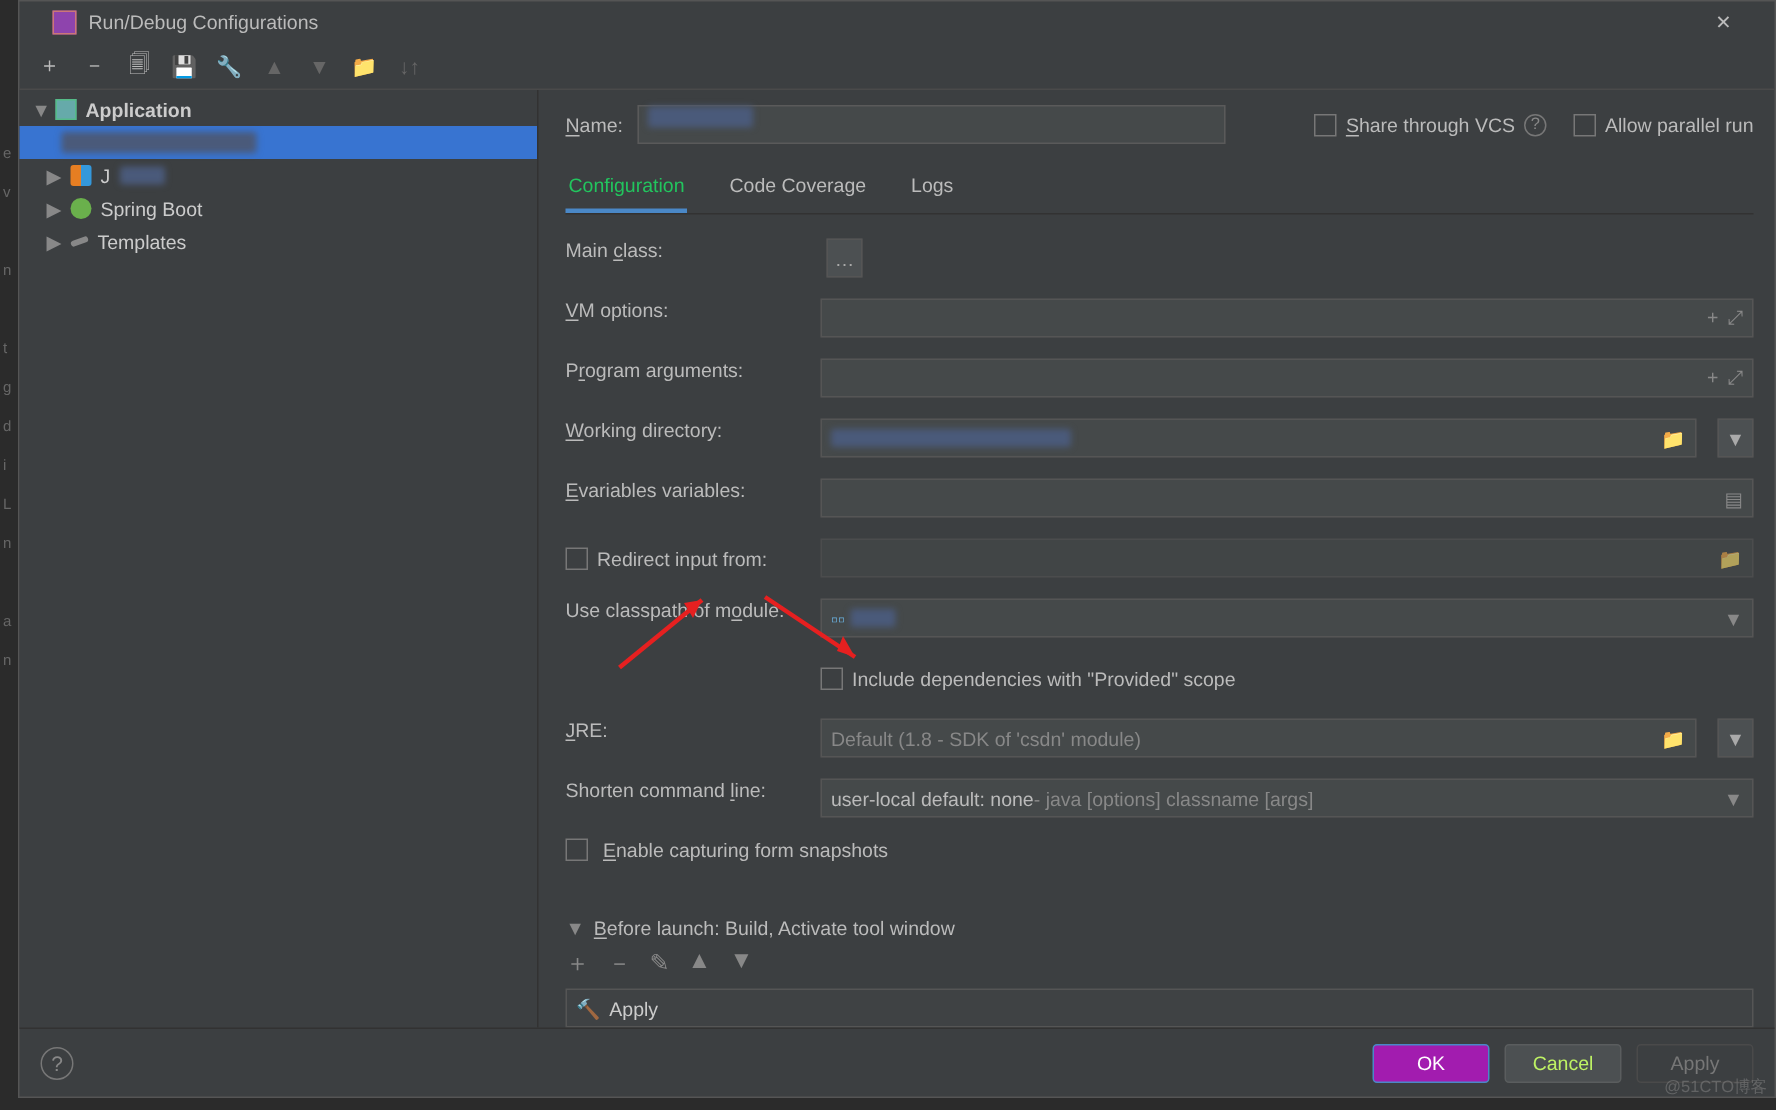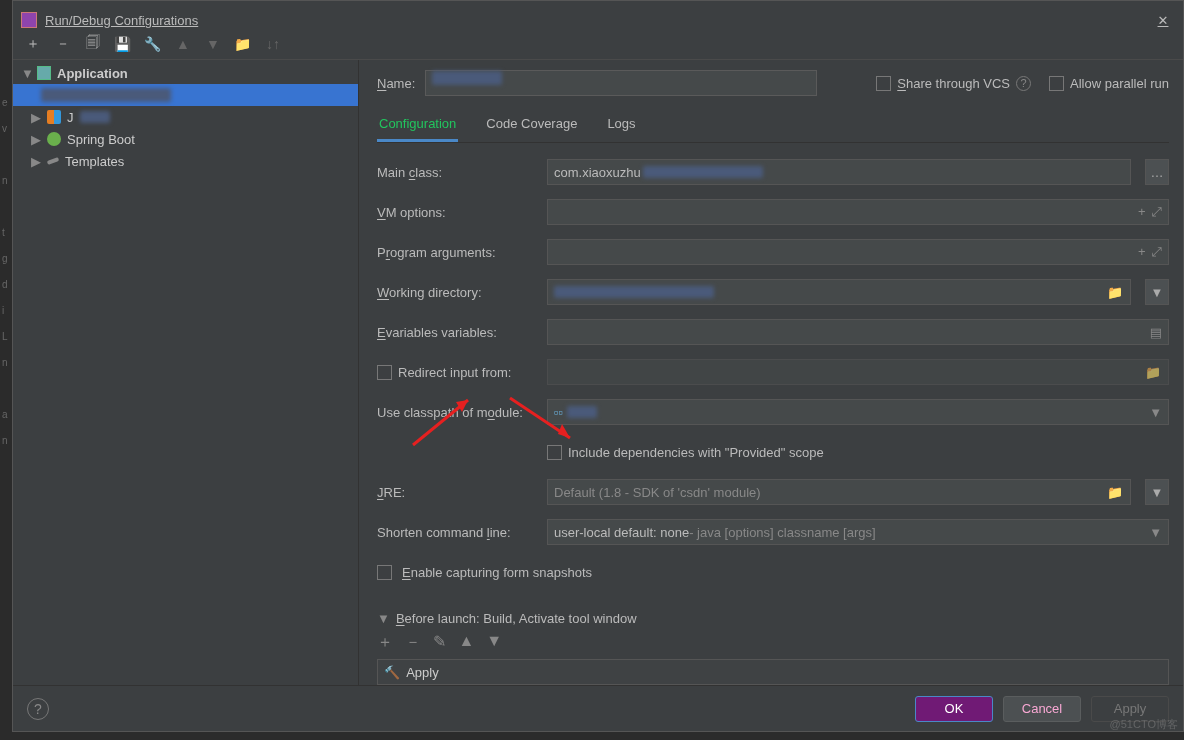--- a/index.html
+++ b/index.html
@@ -1,18 +1,18 @@
 <!DOCTYPE html>
 <html><head>
 <meta charset="utf-8">
 <style>
 * { box-sizing: border-box; margin: 0; padding: 0; font-family: "Segoe UI", Arial, sans-serif; }
 body { background: #2b2b2b; width: 1184px; height: 740px; overflow: hidden; position: relative; }
 .dialog { position: absolute; left: 12px; top: 0; width: 1172px; height: 732px; background: #3c3f41; border: 1px solid #555; display: flex; flex-direction: column; }
-.titlebar { height: 30px; display: flex; align-items: flex-end; padding: 0 8px; color: #bbb; font-size: 13px; text-decoration: underline; }
+.titlebar { height: 30px; display: flex; align-items: center; padding: 0 22px; color: #bbb; font-size: 13px; }
 .titlebar .logo { width: 16px; height: 16px; background: #8e44ad; border: 1px solid #c77; margin-right: 8px; }
 .titlebar .spacer { flex: 1; }
 .titlebar .close-x { width: 24px; text-align: center; color: #bbb; cursor: pointer; }
 .toolbar { height: 34px; display: flex; align-items: center; gap: 14px; padding: 0 12px; color: #aaa; }
 .toolbar .tbtn { width: 16px; height: 16px; display: inline-flex; align-items: center; justify-content: center; color: #bbb; font-size: 14px; }
 .body { flex: 1; display: flex; border-top: 1px solid #4a4a4a; }
 .sidebar { width: 346px; background: #3c3f41; border-right: 1px solid #323232; padding-top: 2px; }
 .tree-row { display: flex; align-items: center; height: 22px; padding-left: 8px; gap: 6px; color: #ccc; font-size: 13px; }
 .tree-row.app { font-weight: 600; color: #ccc; }
 .tree-row.selected { background: #3874d1; color: #fff; }
@@ -30,37 +30,37 @@
 .name-input { width: 392px; height: 26px; background: #45494a; border: 1px solid #5a5a5a; padding: 0 6px; color: #bbb; }
 .name-row .right { margin-left: auto; display: flex; align-items: center; gap: 18px; }
 .chk { width: 15px; height: 15px; border: 1px solid #777; background: #3c3f41; display: inline-block; vertical-align: middle; }
 .chk.on { background: #3c3f41; position: relative; }
 .chk.on::after { content: "✓"; color: #ccc; font-size: 11px; position: absolute; left: 2px; top: -1px; }
 .help-q { width: 15px; height: 15px; border: 1px solid #777; border-radius: 50%; color: #888; font-size: 11px; display: inline-flex; align-items: center; justify-content: center; }
 .tabs { display: flex; gap: 26px; border-bottom: 1px solid #323232; }
 .tab { padding: 8px 2px; color: #bbb; font-size: 13px; cursor: pointer; }
 .tab.active { border-bottom: 3px solid #4a88c7; color: #22c55e; }
 .form { padding: 16px 0 0 0; }
-.form-row { display: flex; align-items: center; margin-bottom: 14px; min-height: 26px; gap: 10px; }
+.form-row { display: flex; margin-bottom: 14px; min-height: 26px; gap: 10px; }
 .form-row .fl { width: 160px; color: #bbb; font-size: 13px; }
 .field { flex: 1; height: 26px; background: #45494a; border: 1px solid #555; display: flex; align-items: center; padding: 0 6px; color: #bbb; font-size: 13px; }
 .field-btn { width: 24px; height: 26px; background: #4c5052; border: 1px solid #555; margin-left: 4px; color: #aaa; display: flex; align-items: center; justify-content: center; font-size: 13px; }
 .field-icons { margin-left: auto; display: flex; gap: 6px; color: #888; }
 .subtle { color: #888; }
 .indent-chk { margin-left: 170px; display: flex; align-items: center; gap: 6px; }
 .section { margin-top: 26px; }
 .section-hdr { display: flex; align-items: center; gap: 6px; color: #bbb; font-size: 13px; }
 .section-toolbar { display: flex; gap: 12px; padding: 6px 0; color: #888; }
 .build-list { border: 1px solid #555; background: #3f4244; }
 .build-row { display: flex; align-items: center; gap: 6px; height: 24px; padding: 0 6px; color: #ccc; font-size: 13px; }
 .build-ico { color: #6ab04c; }
 .footer { height: 50px; border-top: 1px solid #323232; display: flex; align-items: center; padding: 0 14px; gap: 10px; }
 .footer .spacer { flex: 1; }
-.btn { min-width: 78px; height: 26px; border: 1px solid #5a5d5e; background: #4c5052; color: #f9a8d4; font-size: 13px; border-radius: 3px; }
-.btn.primary { background: #701a75; border-color: #4a88c7; color: #fff; }
+.btn { min-width: 78px; height: 26px; border: 1px solid #5a5d5e; background: #4c5052; color: #bef264; font-size: 13px; border-radius: 3px; }
+.btn.primary { background: #a21caf; border-color: #4a88c7; color: #fff; }
 .btn.disabled { color: #777; border-color: #4a4a4a; background: #3c3f41; }
 .arrow { position: absolute; pointer-events: none; }
 .watermark { position: absolute; right: 6px; bottom: 8px; color: #888; font-size: 11px; opacity: .5; }
 .left-gutter { position: absolute; left: 0; top: 90px; width: 10px; color: #666; font-size: 10px; line-height: 26px; writing-mode: horizontal-tb; }
 .left-gutter div { padding-left: 2px; }
 </style>
 </head>
 <body>
 
 <div class="left-gutter">
@@ -148,24 +148,20 @@
 
       <div class="tabs">
         <div class="tab active">Configuration</div>
         <div class="tab">Code Coverage</div>
         <div class="tab">Logs</div>
       </div>
 
       <div class="form">
         <div class="form-row">
           <span class="fl">Main <span class="ul">c</span>lass:</span>
-          <div class="field">
-              <span>com.xiaoxuzhu</span>
-              <span class="blur" style="width:120px;height:12px;margin-left:2px"></span>
-            </div>
           <div class="field-btn">…</div>
         </div>
         <div class="form-row">
           <span class="fl"><span class="ul">V</span><span>M options:</span></span>
           <div class="field">
               <span class="field-icons">
                 <span>+</span>
                 <span>⤢</span>
               </span>
             </div>

